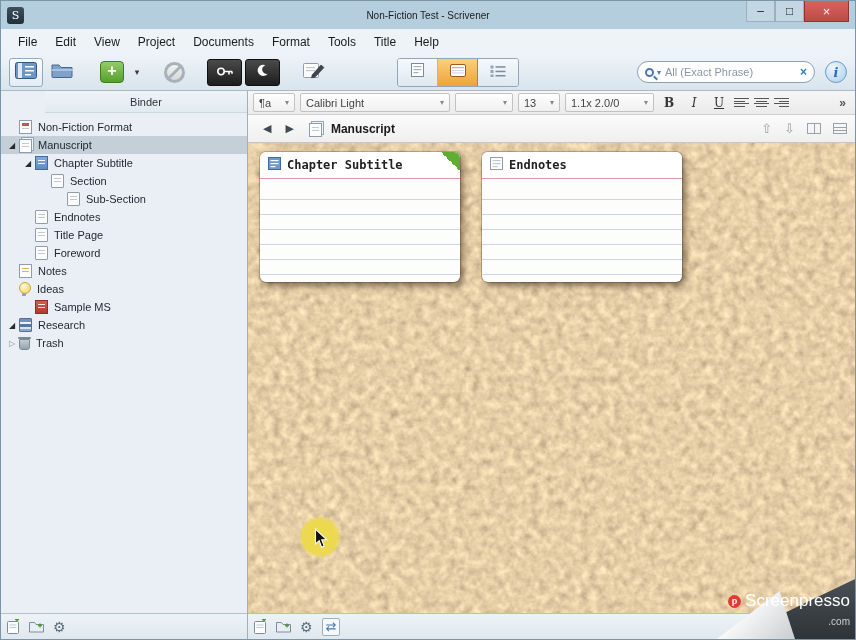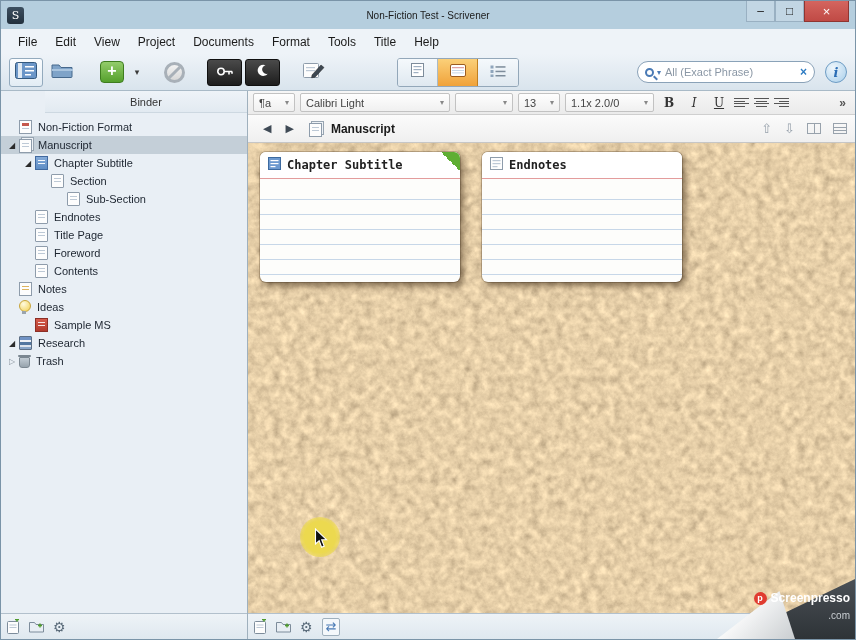--- a/index.html
+++ b/index.html
@@ -165,21 +165,21 @@
   .watermark { position:absolute; right:0; bottom:0; width:152px; height:60px; z-index:60; pointer-events:none; }
   .wm-dark { position:absolute; inset:0; background:linear-gradient(#4a5056,#2e3337);
              clip-path:polygon(100% 0, 18% 100%, 100% 100%); }
   .wm-curl { position:absolute; left:14px; bottom:0; width:78px; height:48px;
              background:linear-gradient(135deg,#ffffff 30%,#c9cdd0); clip-path:polygon(0 100%,100% 100%,80% 0);
              filter:drop-shadow(-3px -2px 3px rgba(0,0,0,.4)); }
   .wm-text { position:absolute; right:5px; top:12px; text-align:right; }
   .wm-row { display:flex; align-items:center; justify-content:flex-end; gap:4px; }
   .p-logo { width:13px; height:13px; border-radius:50%; background:#e03c31; color:#fff; font-size:9px; font-weight:bold;
             display:flex; align-items:center; justify-content:center; }
-  .wm-brand { color:#fff; font-size:12px; font-weight:bold; }
+  .wm-brand { color:#fff; font-size:17px; font-weight:normal; }
   .wm-suffix { color:#c9ced2; font-size:10px; }
 </style>
 </head>
 <body>
 
 <div class="window">
 
   <div class="titlebar">
     <div class="app-icon">S</div>
     <div class="title-text">Non-Fiction Test - Scrivener</div>
@@ -343,25 +343,20 @@
         </div>
         <div class="trow lvl1">
           <span class="disc"></span>
           <span class="tico t-doc"></span>
           <span class="tlabel">Title Page</span>
         </div>
         <div class="trow lvl1">
           <span class="disc"></span>
           <span class="tico t-doc"></span>
           <span class="tlabel">Foreword</span>
-        </div>
-        <div class="trow lvl1">
-          <span class="disc"></span>
-          <span class="tico t-doc"></span>
-          <span class="tlabel">Contents</span>
         </div>
         <div class="trow lvl0">
           <span class="disc"></span>
           <span class="tico t-notes"></span>
           <span class="tlabel">Notes</span>
         </div>
         <div class="trow lvl0">
           <span class="disc"></span>
           <span class="tico t-idea"></span>
           <span class="tlabel">Ideas</span>

